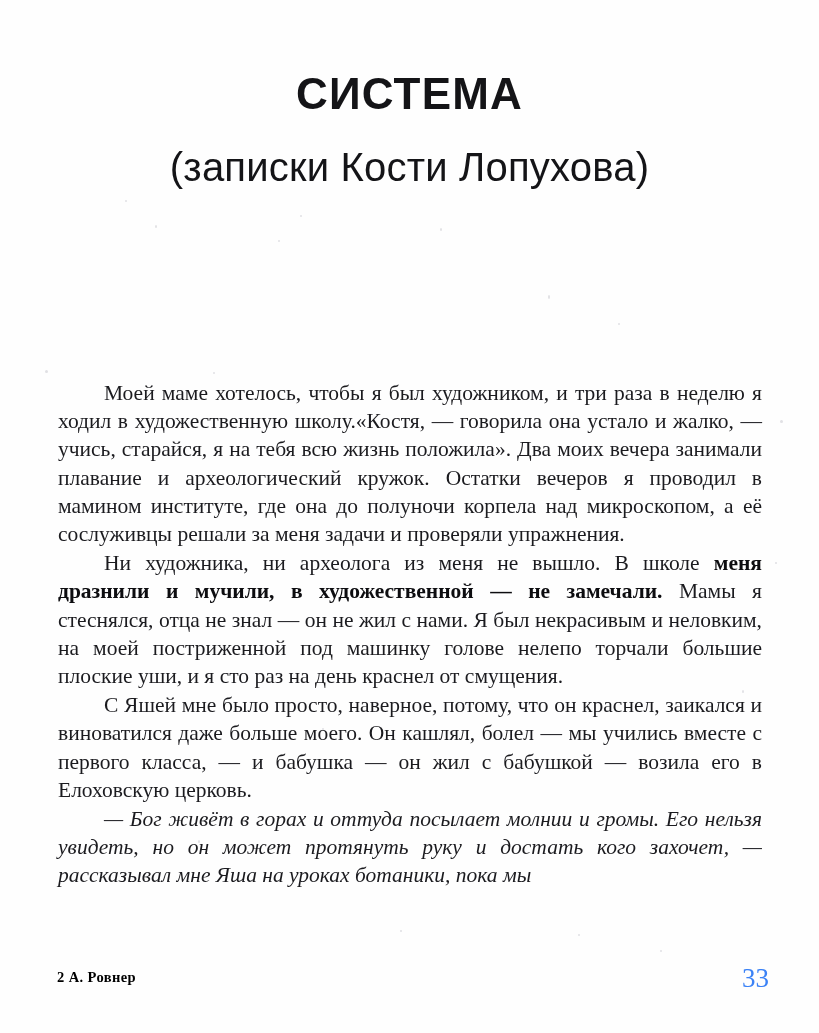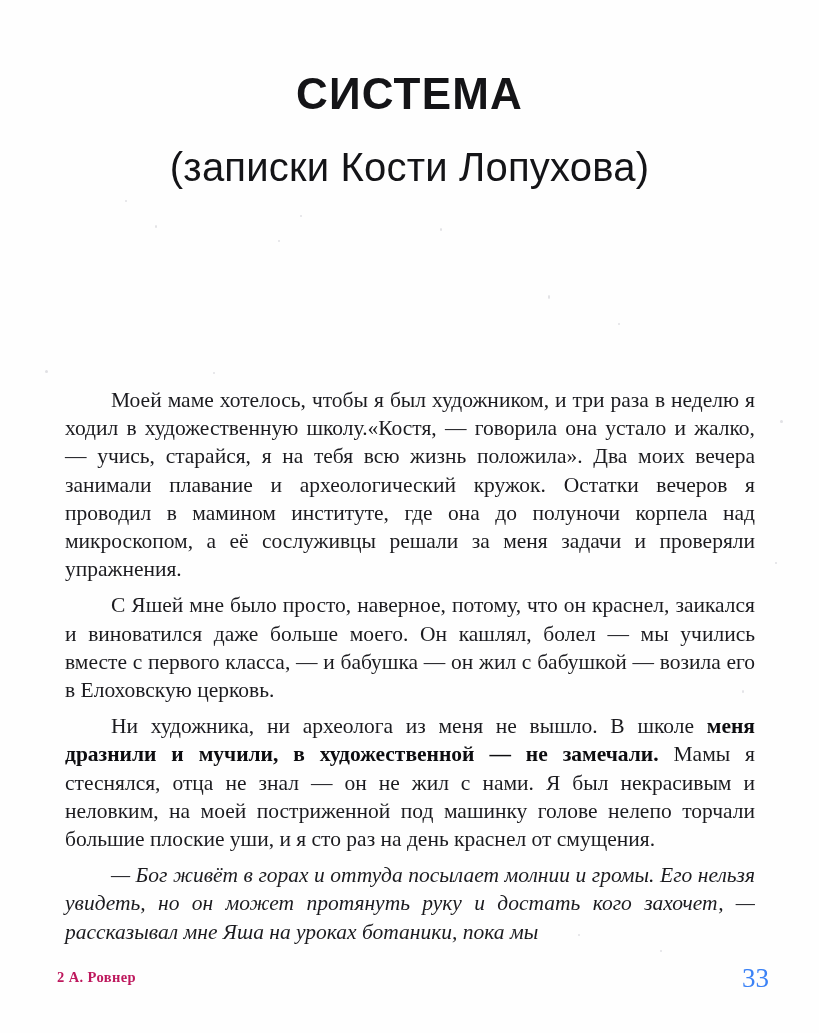--- a/index.html
+++ b/index.html
@@ -59,21 +59,21 @@
   }
 
   
   .body-text {
     position: absolute;
     left: 57px;
     top: 378px;
     width: 706px;
   }
   .para {
-    margin: 8px;
+    margin: 1px;
     font-size: 21.5px;
     line-height: 28.2px;
     text-align: justify;
     text-indent: 46px;
     color: #1b1b1f;
     -webkit-font-smoothing: none;
   }
   .para .ink-heavy {
     font-weight: 700;
     color: #0d0d10;
@@ -91,21 +91,21 @@
     top: 955px;
     display: flex;
     align-items: flex-end;
     justify-content: space-between;
   }
   .running-head {
     font-family: "Liberation Serif", "DejaVu Serif", serif;
     font-weight: 700;
     font-size: 14.5px;
     letter-spacing: 0.4px;
-    color: #be185d;
+    color: #000000;
   }
   .page-number {
     font-family: "Liberation Serif", "DejaVu Serif", serif;
     font-weight: 400;
     font-size: 27px;
     color: #3b82f6;
     position: relative;
     top: 8px;
   }
 </style>
@@ -136,23 +136,23 @@
 
   <div class="title-block">
     <h1 class="doc-title">СИСТЕМА</h1>
     <h2 class="doc-subtitle">(записки Кости Лопухова)</h2>
   </div>
 
   <div class="body-text">
 
     <p class="para">Моей маме хотелось, чтобы я был художником, и три раза в неделю я ходил в художественную школу.«Костя, — говорила она устало и жалко, — учись, старайся, я на тебя всю жизнь положила». Два моих вечера занимали плавание и археологический кружок. Остатки вечеров я проводил в мамином институте, где она до полуночи корпела над микроскопом, а её сослуживцы решали за меня задачи и проверяли упражнения.</p>
 
+    <p class="para"><span>Ни художника, ни археолога из меня не вышло. В школе </span><span class="ink-heavy">меня дразнили и мучили, в художественной — не замечали.</span><span> Мамы я стеснялся, отца не знал — он не жил с нами. Я был некрасивым и неловким, на моей постриженной под машинку голове нелепо торчали большие плоские уши, и я сто раз на день краснел от смущения.</span></p>
+
     <p class="para">С Яшей мне было просто, наверное, потому, что он краснел, заикался и виноватился даже больше моего. Он кашлял, болел — мы учились вместе с первого класса, — и бабушка — он жил с бабушкой — возила его в Елоховскую церковь.</p>
-
-    <p class="para"><span>Ни художника, ни археолога из меня не вышло. В школе </span><span class="ink-heavy">меня дразнили и мучили, в художественной — не замечали.</span><span> Мамы я стеснялся, отца не знал — он не жил с нами. Я был некрасивым и неловким, на моей постриженной под машинку голове нелепо торчали большие плоские уши, и я сто раз на день краснел от смущения.</span></p>
 
     <p class="para dash-para">— Бог живёт в горах и оттуда посылает молнии и громы. Его нельзя увидеть, но он может протянуть руку и достать кого захочет, — рассказывал мне Яша на уроках ботаники, пока мы</p>
 
   </div>
 
   <div class="footer">
     <span class="running-head">2 А. Ровнер</span>
     <span class="page-number">33</span>
   </div>
 

